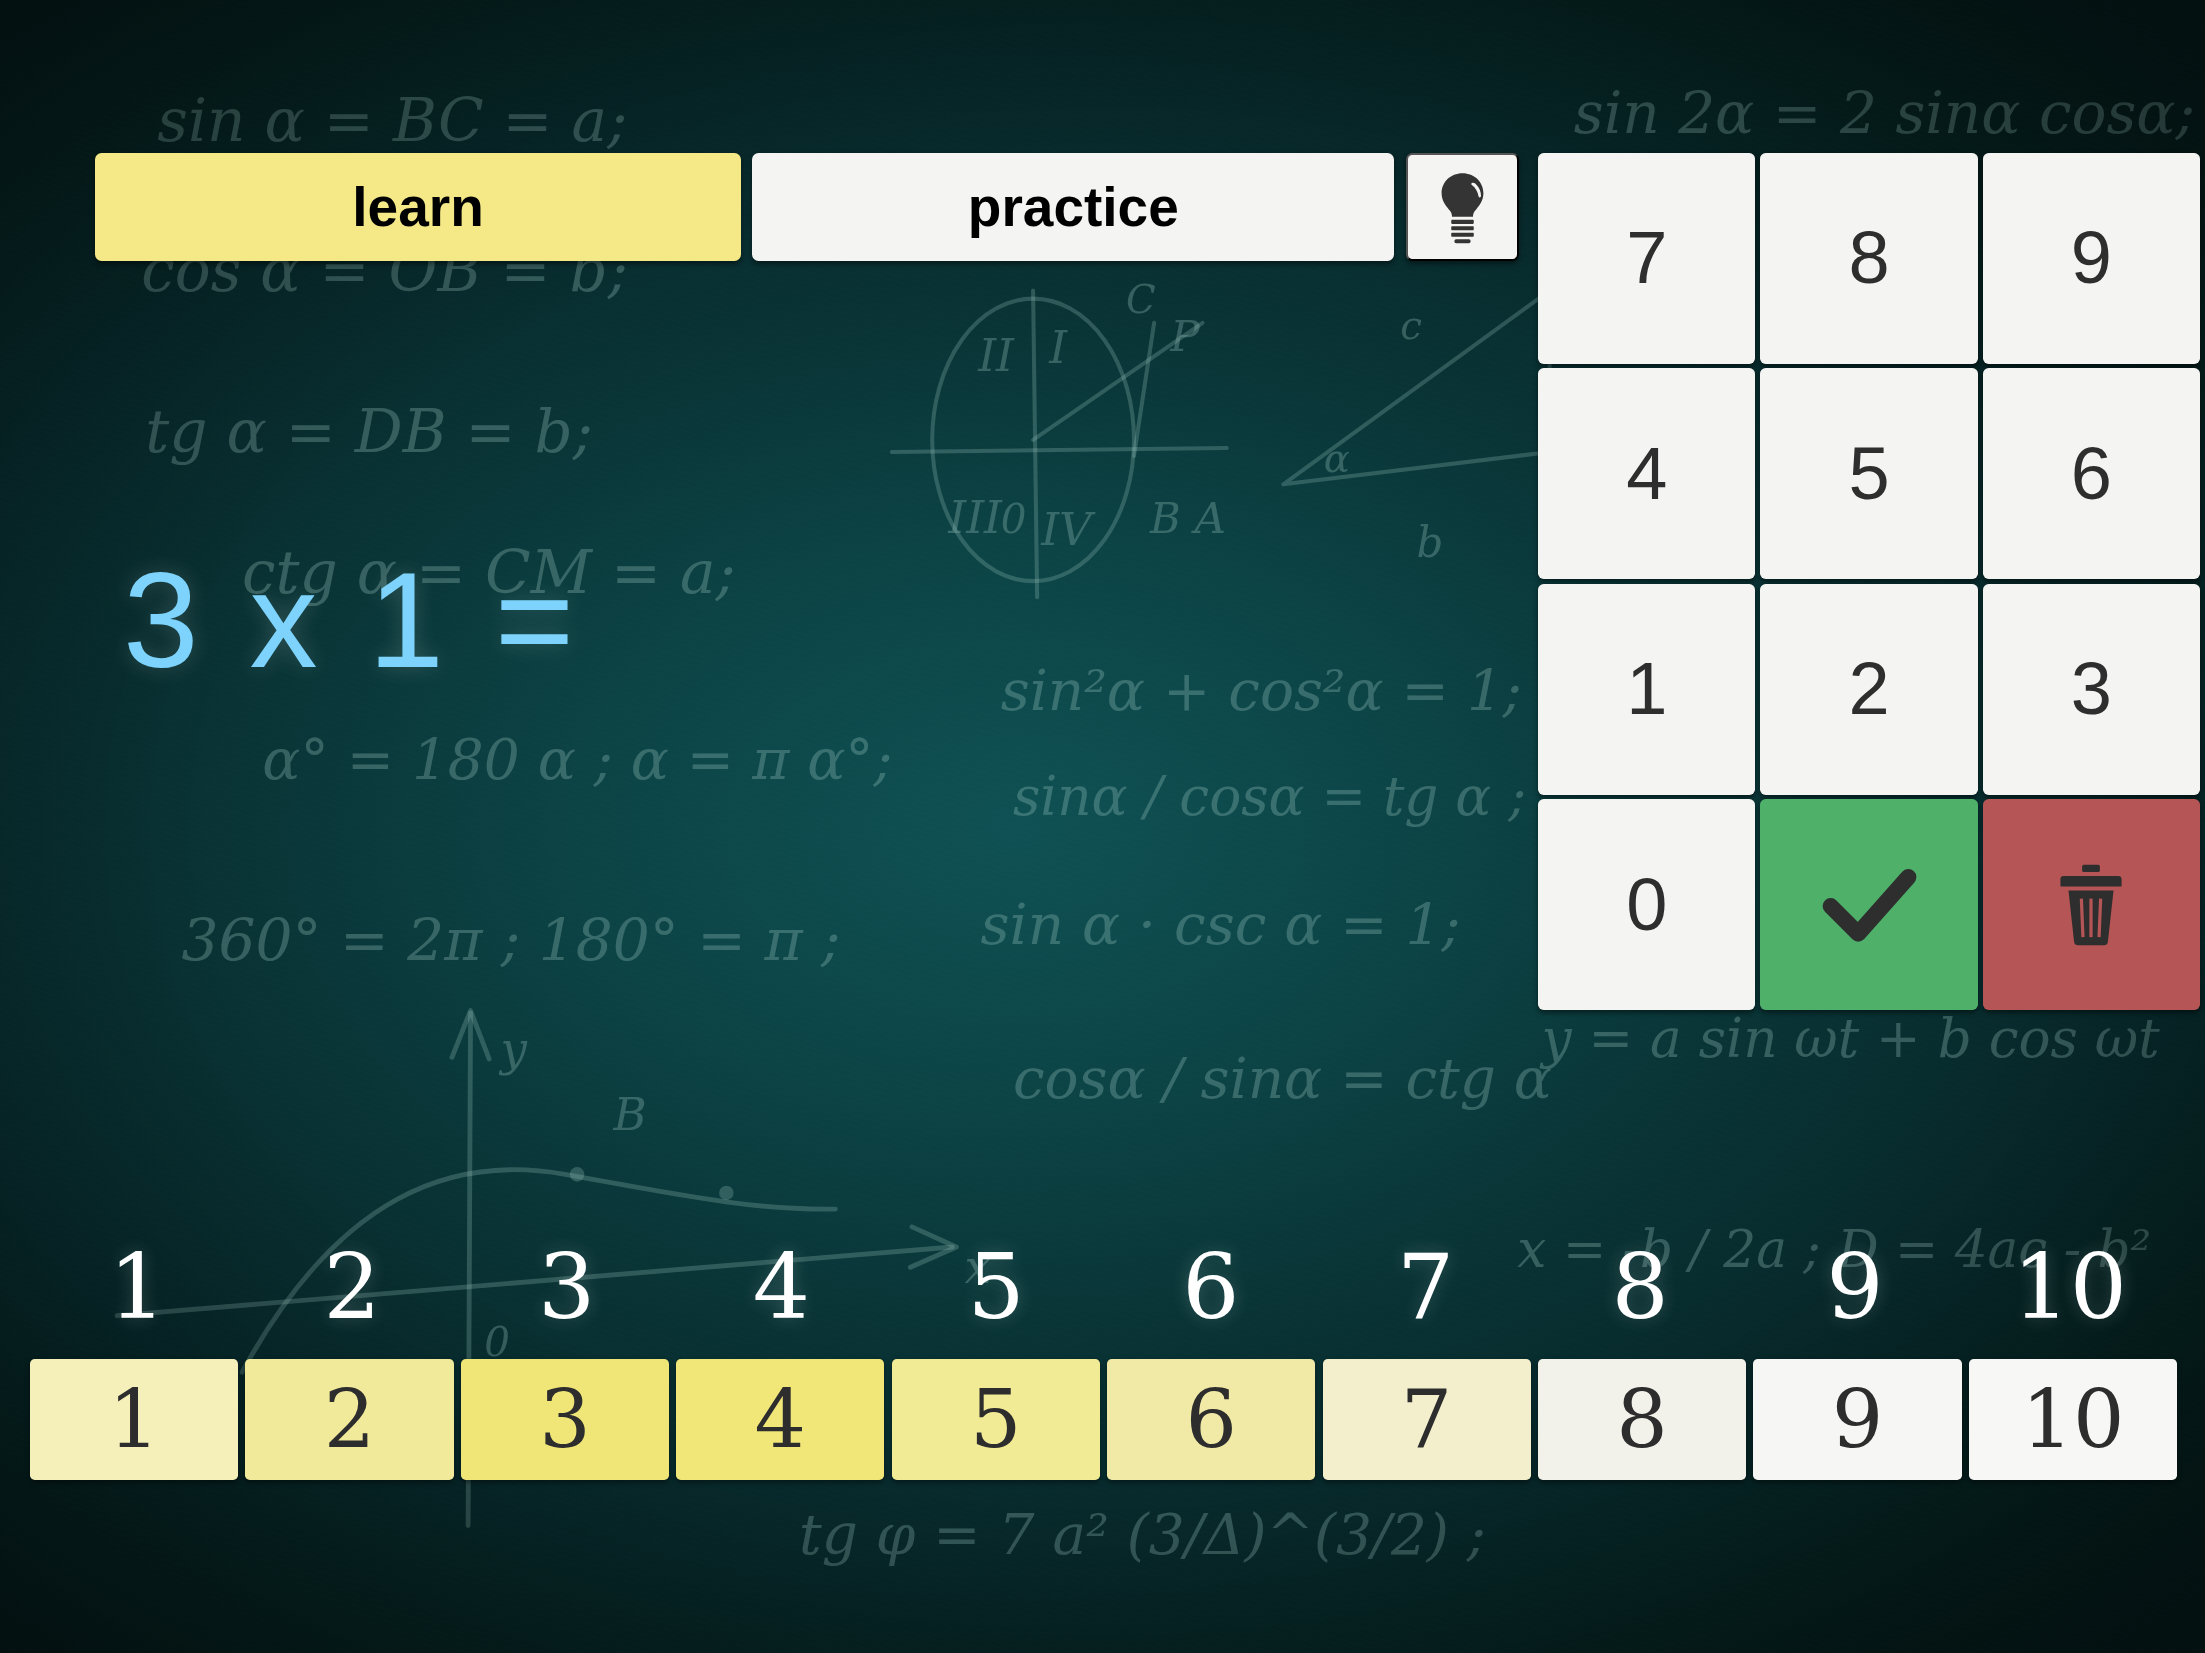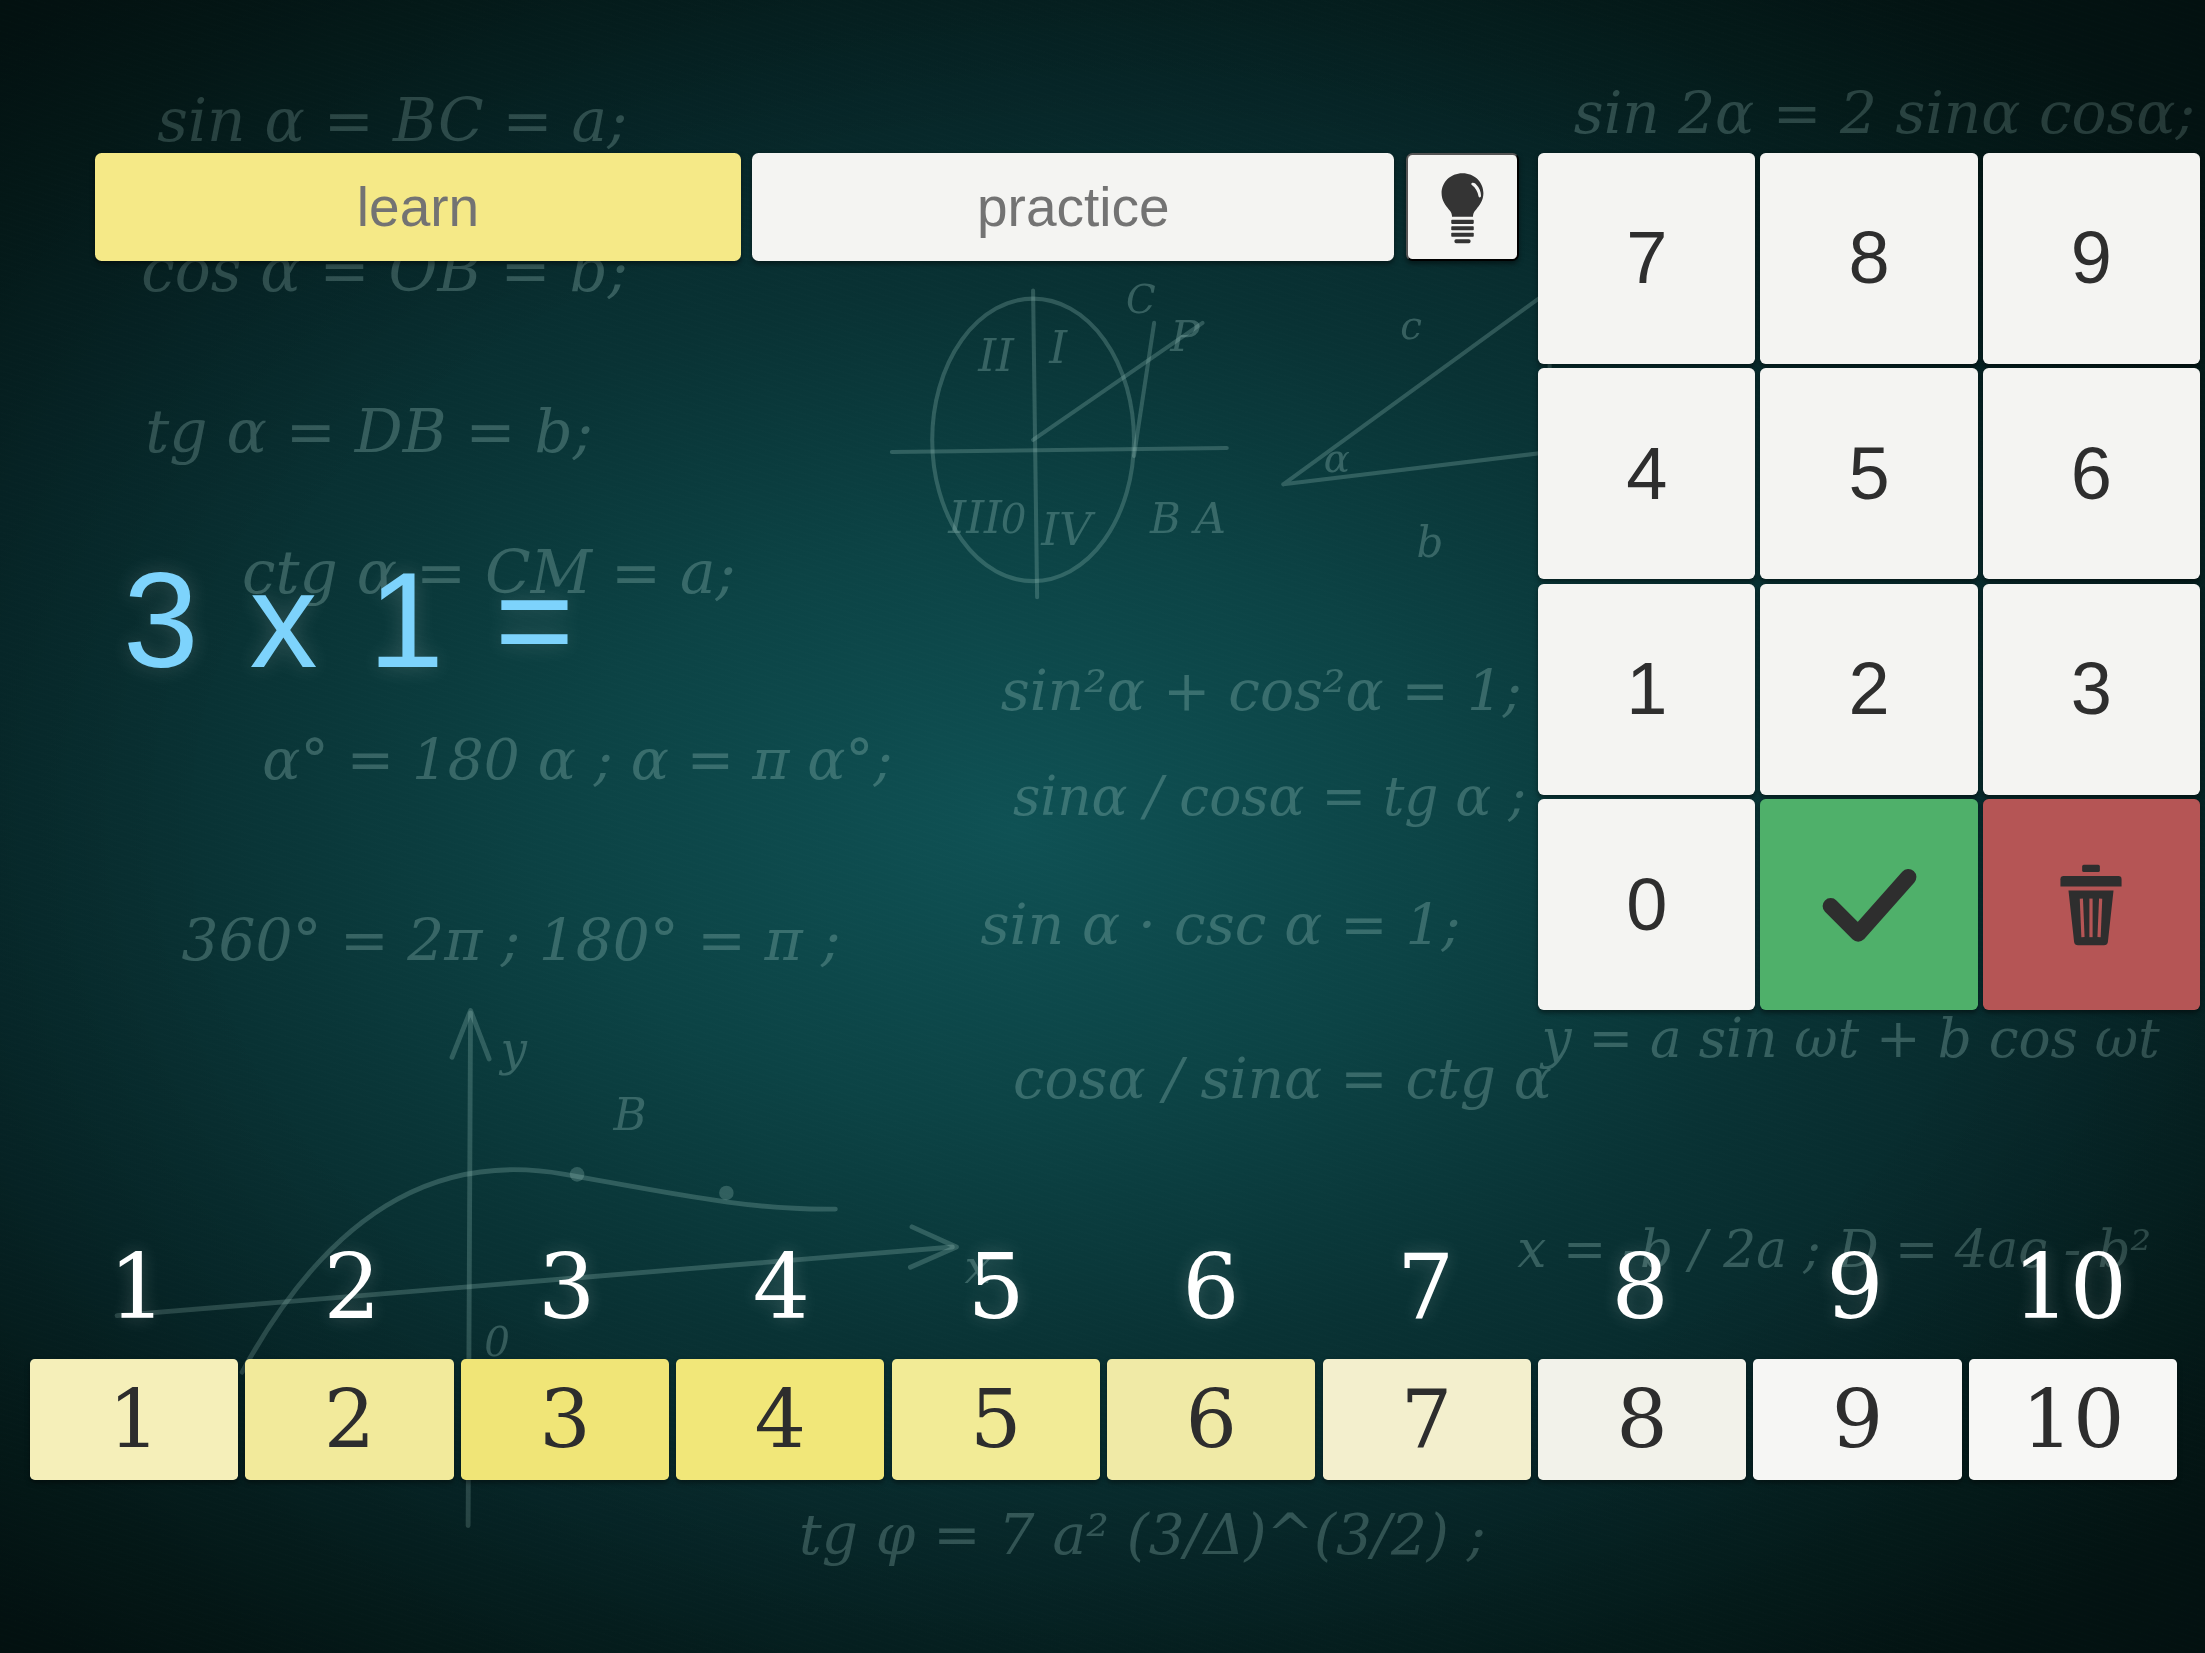--- a/index.html
+++ b/index.html
@@ -70,28 +70,29 @@
     height: 108px;
     display: flex;
     align-items: stretch;
     gap: 11.3px;
   }
   .tab {
     border: 0;
     border-radius: 6.5px;
     font-family: "Liberation Sans", sans-serif;
     font-size: 55px;
-    color: #737373;
+    color: #000000;
     display: flex;
     align-items: center;
     justify-content: center;
     box-shadow: 0 2.4px 5.7px rgba(0,0,0,.45);
     cursor: pointer;
     user-select: none;
     padding: 0;
+    font-weight: bold;
   }
   .tab-learn {
     width: 646px;
     background: #f5e987;
   }
   .tab-practice {
     width: 642px;
     background: #f4f4f2;
   }
   .tab-hint {

